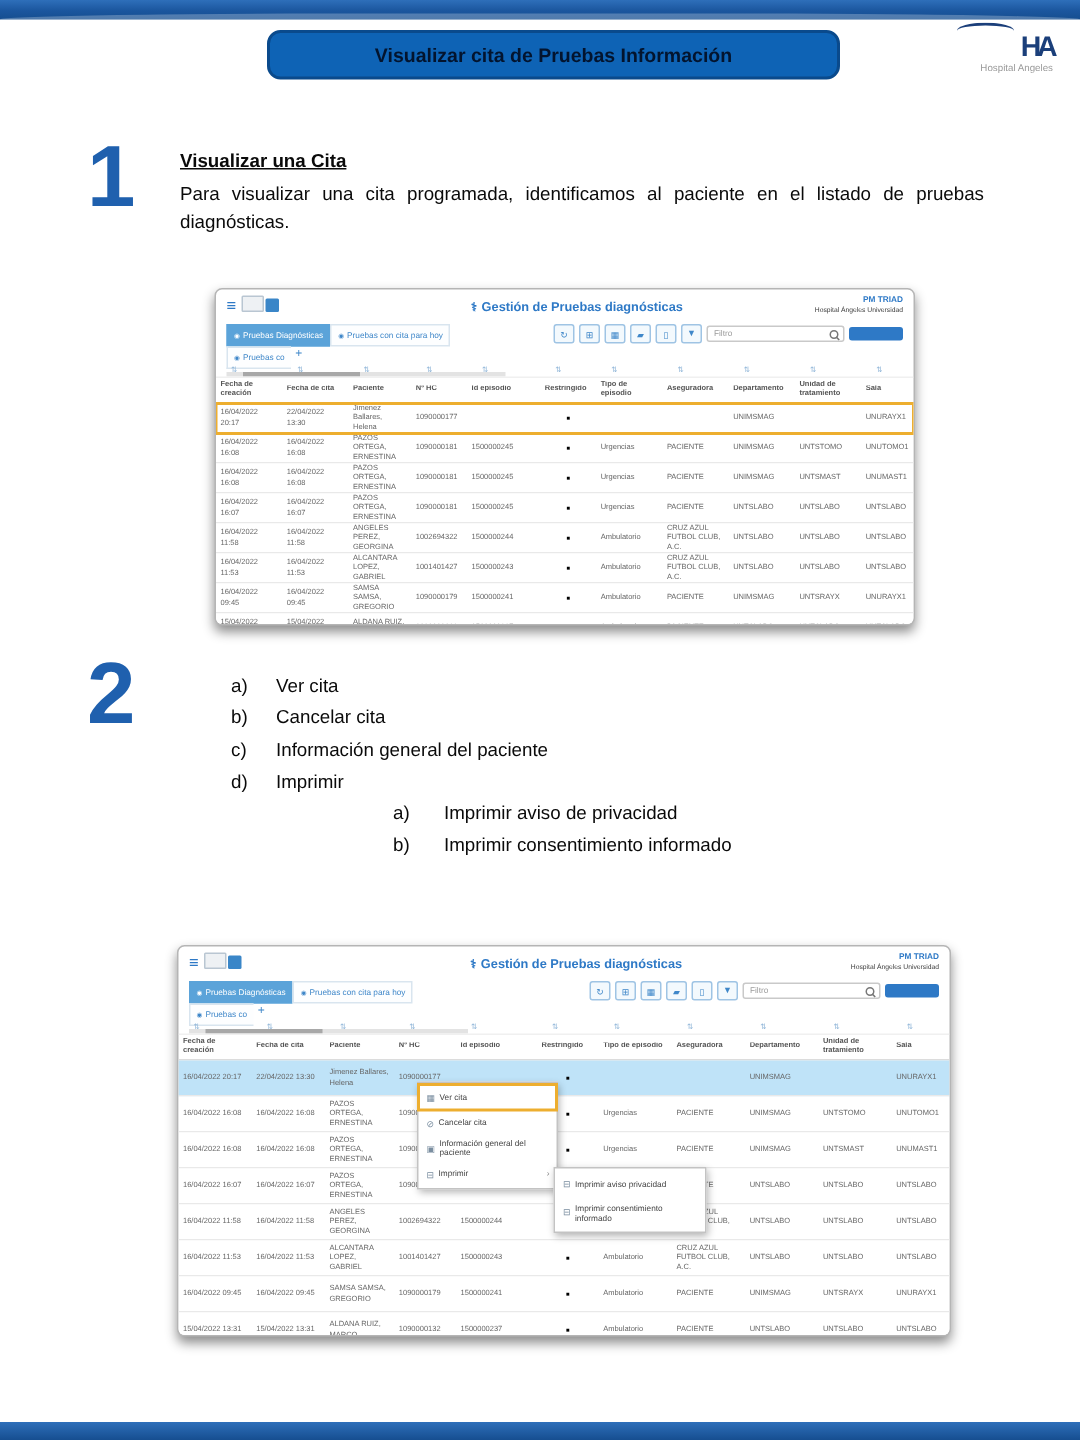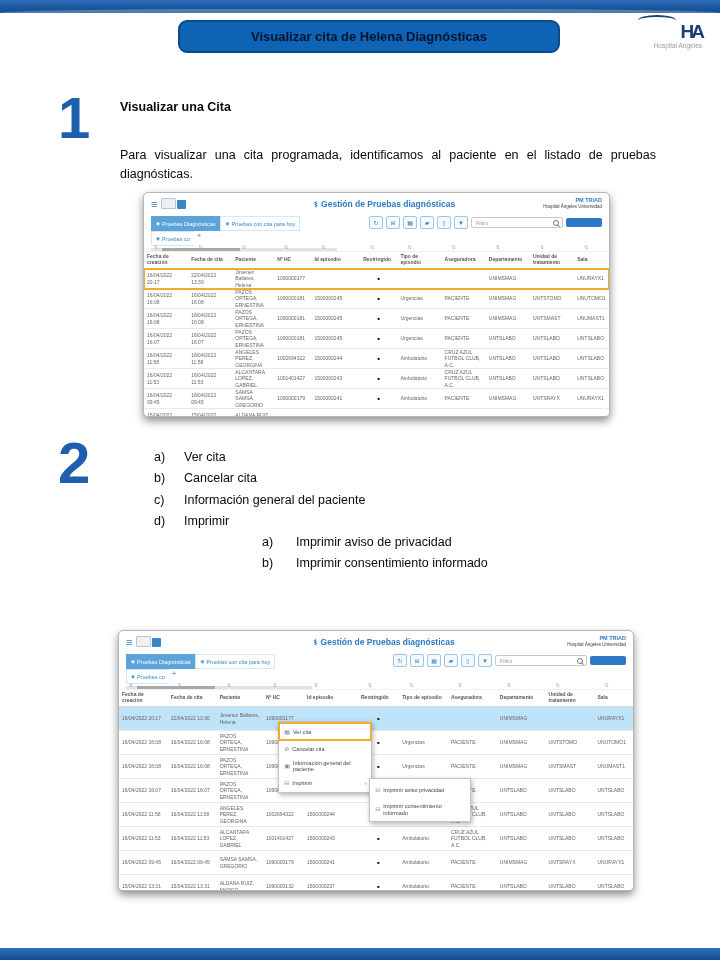--- a/index.html
+++ b/index.html
@@ -12,21 +12,21 @@
   .titlebox{position:absolute;left:178px;top:20px;width:378px;height:29px;background:#0e63b5;border:2px solid #0a4a8c;border-radius:9px;display:flex;align-items:center;justify-content:center;font-weight:bold;font-size:13px;color:#03142e;}
   .logo{position:absolute;right:18px;top:15px;width:90px;text-align:right;}
   .logo-arc{width:38px;height:9px;border-top:2.5px solid #1b3f7a;border-radius:50% 50% 0 0;margin:0 auto -4px;}
   .logo-ha{font-size:19px;font-weight:bold;color:#1b3f7a;letter-spacing:-3px;line-height:1;}
   .logo-sub{font-size:6.5px;color:#9a9a9a;margin-top:1px;}
 
   .stepnum{position:absolute;left:58px;font-size:58px;font-weight:bold;color:#1f60ae;line-height:.9;}
   #s1num{top:92px;} #s2num{top:437px;}
   .stepbody{position:absolute;left:120px;width:536px;font-size:12.5px;color:#0a0a0a;}
   #s1body{top:100px;} #s2body{top:443px;}
-  .stephead{font-weight:bold;margin:0 0 32px;font-size:12.5px;}
+  .stephead{font-weight:bold;margin:0 0 6px;font-size:12.5px;text-decoration:underline;}
   .steppara{margin:0;text-align:justify;line-height:1.55;}
   .list{margin-top:4px;}
   .li{display:flex;line-height:1.7;}
   .li .mk{flex:0 0 30px;}
   .lvl1{padding-left:34px;}
   .lvl2{padding-left:142px;}
   .lvl2 .mk{flex:0 0 34px;}
 
   
   .shot{position:absolute;background:#fff;border:1px solid #b5b5b5;border-radius:5px;box-shadow:0 4px 8px rgba(0,0,0,.45);overflow:hidden;font-size:5px;}
@@ -83,21 +83,21 @@
   .marr{margin-left:auto;color:#888;}
   .smenu{position:absolute;left:calc(31% + 91px);top:147px;width:100px;background:#fff;border:.5px solid #c3c3c3;box-shadow:1px 2px 5px rgba(0,0,0,.3);z-index:6;padding:2px 0;}
   .smenu .mi{height:auto;min-height:13px;padding:3px 5px;line-height:1.2;}
   .smenu .mlab{white-space:normal;}
 </style>
 </head>
 <body>
 
 <div class="topbar"></div>
 
-<div class="titlebox">Visualizar cita de Helena Diagnósticas</div>
+<div class="titlebox">Visualizar cita de Pruebas Información</div>
 
 <div class="logo">
   <div class="logo-arc"></div>
   <div class="logo-ha">HA</div>
   <div class="logo-sub">Hospital Angeles</div>
 </div>
 
 <div class="stepnum" id="s1num">1</div>
 <div class="stepbody" id="s1body">
   <p class="stephead">Visualizar una Cita</p>

